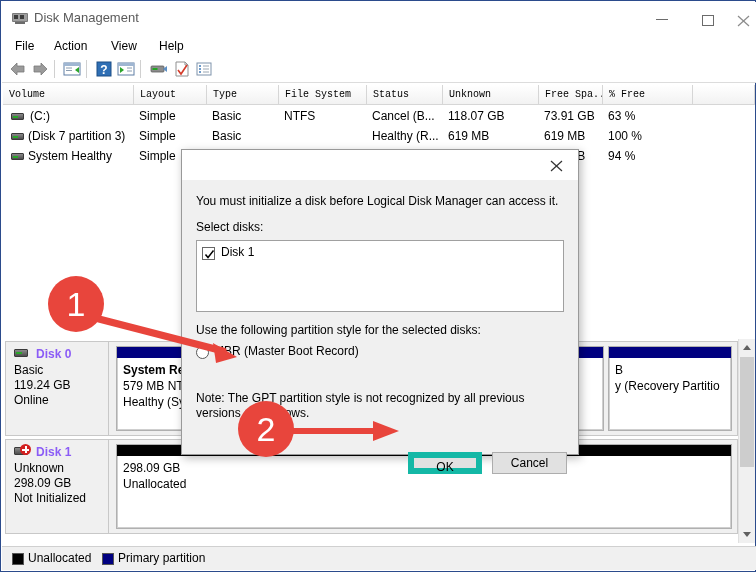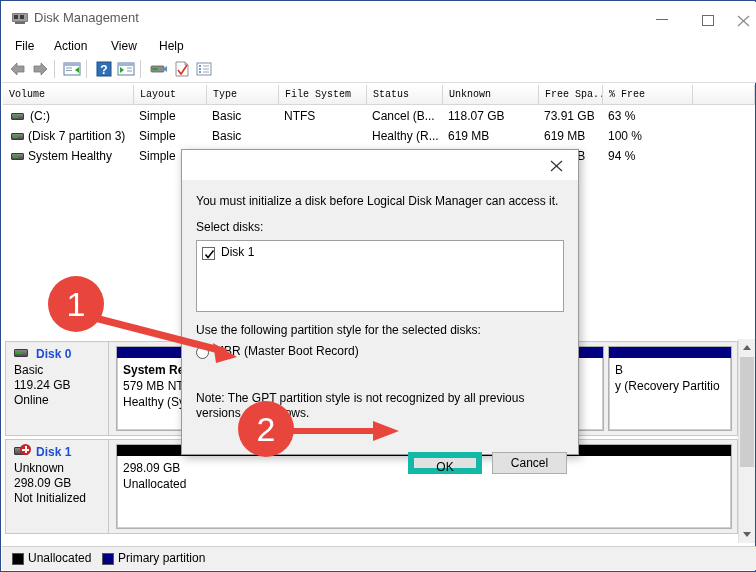--- a/index.html
+++ b/index.html
@@ -109,21 +109,21 @@
   #disk-panel-0{top:4px;}
   #disk-panel-1{top:102px;}
   .diskinfo{
     position:absolute;left:0;top:0;width:103px;height:93px;
     background:#f0f0f0;
     border-right:1px solid #c8c8c8;
     box-sizing:border-box;
     padding:5px 0 0 8px;
   }
   .disk-name{
-    font-size:12px;font-weight:bold;color:#1d4ed8;
+    font-size:12px;font-weight:bold;color:#8b5cf6;
     margin-left:22px;margin-bottom:2px;white-space:nowrap;
   }
   .disk-line{font-size:12px;color:#000;line-height:15px;white-space:nowrap;}
   .disk-ico{
     position:absolute;left:8px;top:7px;width:14px;height:8px;
     background:linear-gradient(#8a8a8a,#4d4d4d);
     border:1px solid #3a3a3a;border-radius:1px;box-sizing:border-box;
   }
   .disk-ico:after{
     content:"";position:absolute;left:1px;top:2px;width:6px;height:2px;background:#29a829;

